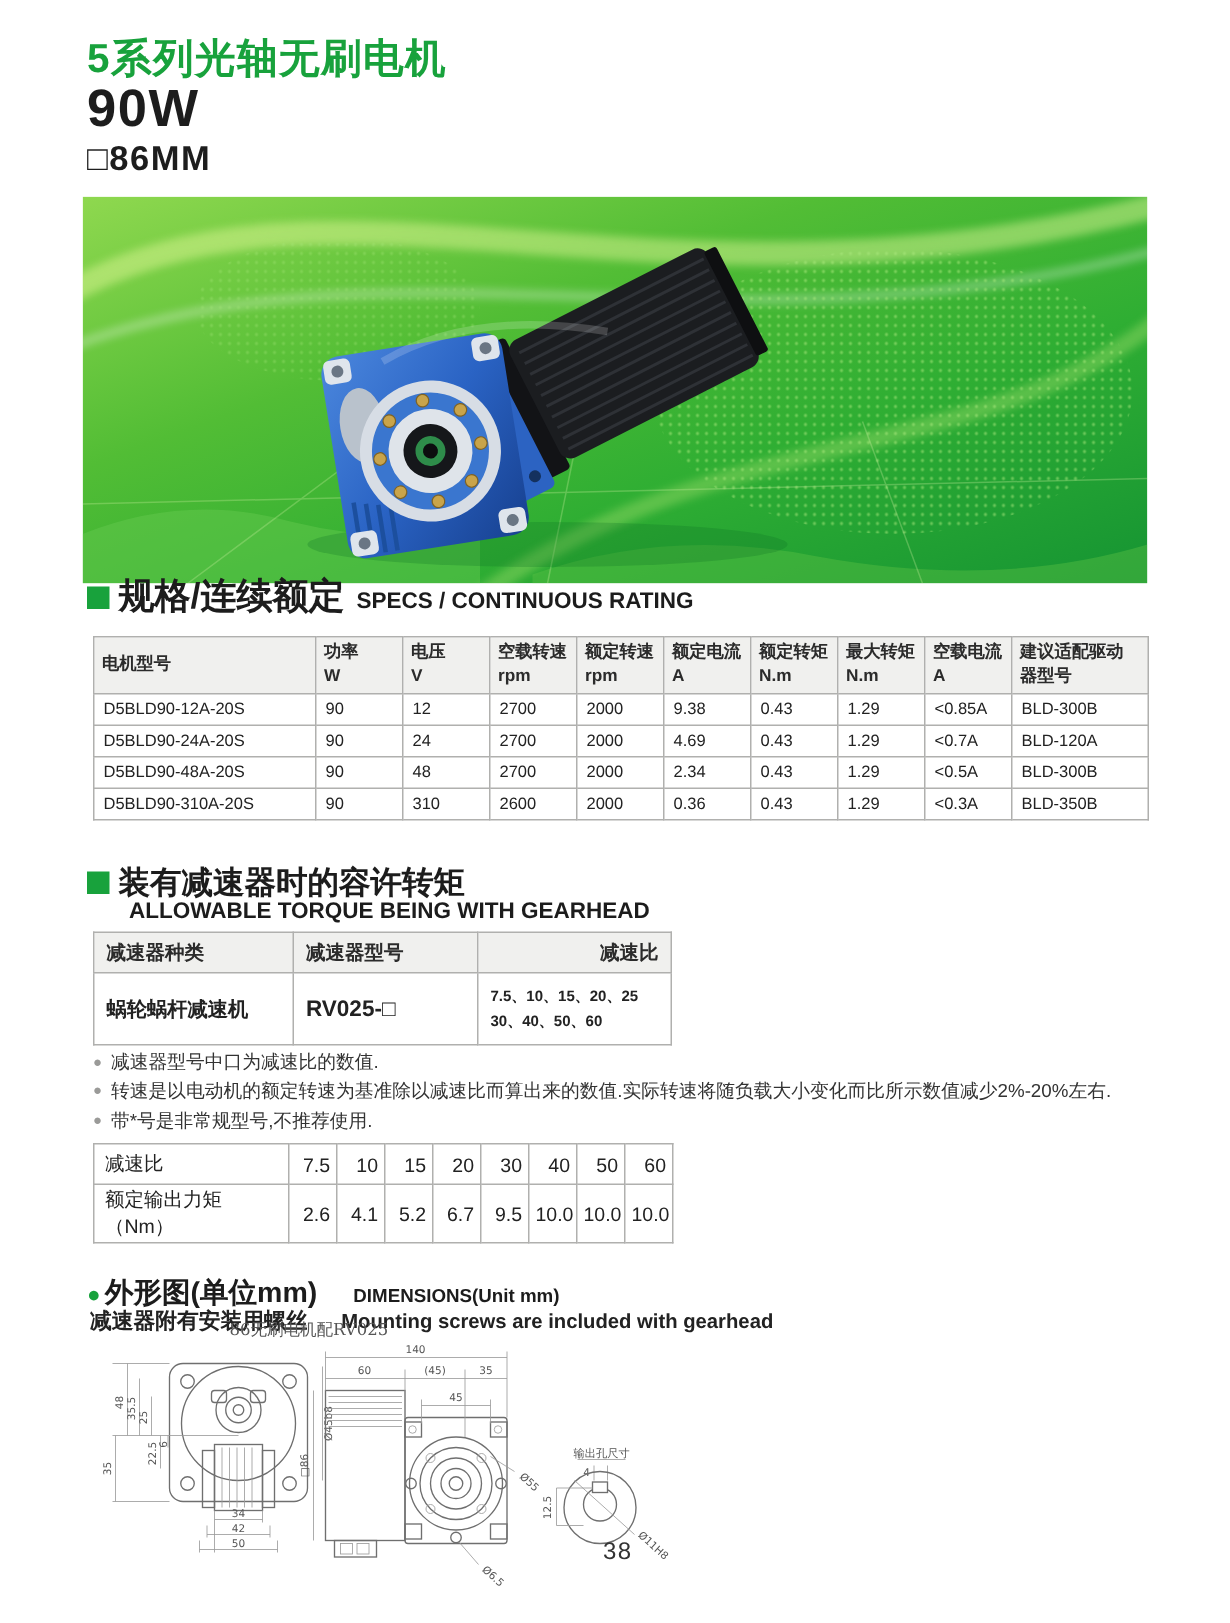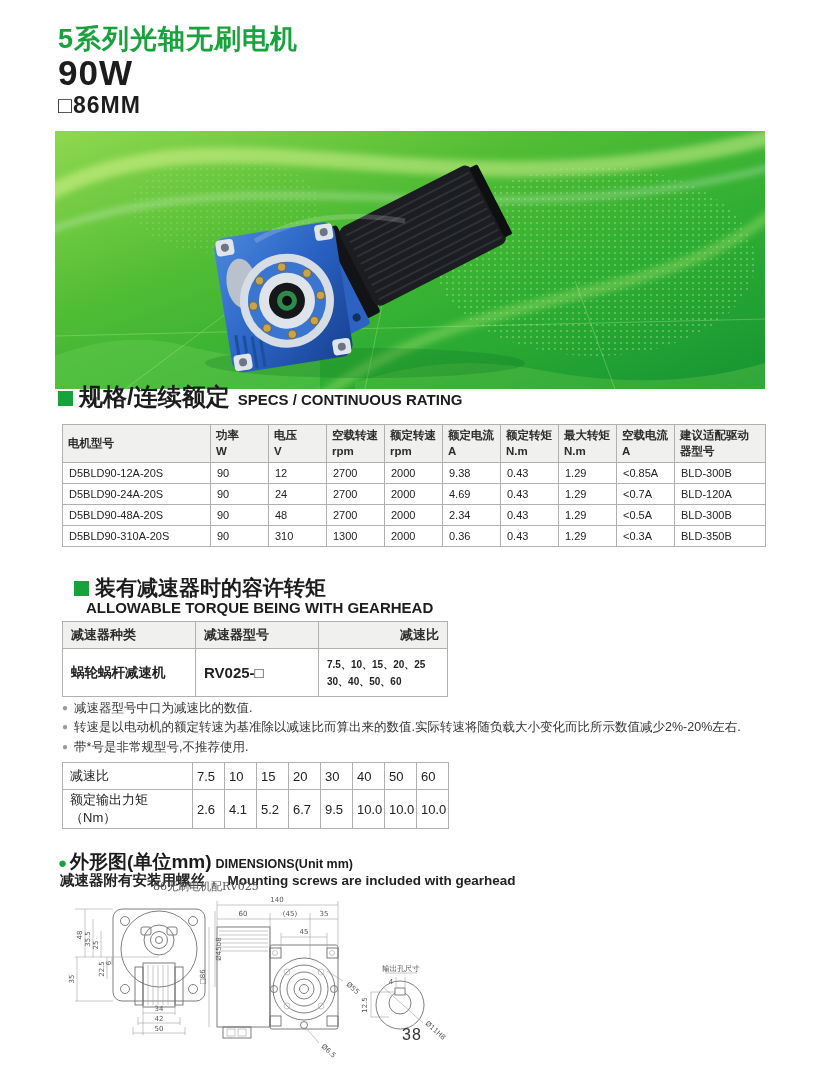--- a/index.html
+++ b/index.html
@@ -21,21 +21,21 @@
 
   
   .sec{display:flex;align-items:baseline}
   .sq{width:15px;height:15px;background:#18a23c;display:inline-block;margin-right:6px;position:relative;top:1px}
   .h-cn1{font-size:24px;font-weight:bold;color:#1c1c1c}
   .h-en1{font-size:15px;font-weight:bold;color:#1c1c1c;margin-left:8px}
   .h-cn2{font-size:21px;font-weight:bold;color:#1c1c1c}
   .h-en2{font-size:15px;font-weight:bold;color:#1c1c1c}
   .dotb{color:#18a23c;font-size:15px;margin-right:3px}
   .h-cn3{font-size:19px;font-weight:bold;color:#1c1c1c}
-  .h-en3{font-size:12.5px;font-weight:bold;color:#1c1c1c;margin-left:4px}
+  .h-en3{font-size:12.5px;font-weight:bold;color:#1c1c1c;margin-left:24px}
   .mnote-cn{font-size:14.5px;font-weight:bold;color:#222}
   .mnote-en{font-size:13.5px;font-weight:bold;color:#222;margin-left:18px}
 
   
   table{border-collapse:collapse;table-layout:fixed;background:#fff}
   .doc-table{border:1.5px solid #7f7f7d}
   .doc-table th,.doc-table td{border:1px solid #b0b0ae;white-space:pre-line;overflow:hidden}
   .doc-table th{background:#f0f0ee;font-weight:bold;text-align:left;vertical-align:middle}
 
   .t1{width:703px}
@@ -45,21 +45,21 @@
 
   .t2{width:385px}
   .t2 th{font-size:13px;height:27px;padding:2px 8px;color:#2b2b2b}
   .t2 th:nth-child(3){text-align:right}
   .t2 td{height:48px;vertical-align:middle;padding:2px 8px;font-weight:bold;color:#222}
   .t2 td:nth-child(1){font-size:13.5px}
   .t2 td:nth-child(2){font-size:15px}
   .t2 td:nth-child(3){font-size:10px;line-height:1.7;padding-right:9px}
 
   .t3 {width:386px}
-  .t3 td{font-size:13px;height:27px;vertical-align:middle;text-align:left;padding:1px 4px;color:#222}
+  .t3 td{font-size:13px;height:27px;vertical-align:middle;text-align:right;padding:1px 4px;color:#222}
   .t3 td:first-child{text-align:left;padding-left:7px}
 
   
   .notes{left:62px;top:699px;width:700px;list-style:none}
   .notes li{font-size:12.5px;line-height:1.55;color:#333}
   .notes li::before{content:"●";color:#9a9a98;font-size:10px;margin-right:6px;position:relative;top:-1px}
 
   .caption{font-family:"DejaVu Serif",serif;font-size:11px;color:#555}
   .pagenum{font-size:16px;color:#333;letter-spacing:1px}
 
@@ -251,32 +251,32 @@
         <td>2.34</td>
         <td>0.43</td>
         <td>1.29</td>
         <td>&lt;0.5A</td>
         <td>BLD-300B</td>
       </tr>
       <tr>
         <td>D5BLD90-310A-20S</td>
         <td>90</td>
         <td>310</td>
-        <td>1300</td>
+        <td>2600</td>
         <td>2000</td>
         <td>0.36</td>
         <td>0.43</td>
         <td>1.29</td>
         <td>&lt;0.3A</td>
         <td>BLD-350B</td>
       </tr>
     </tbody>
 </table>
 
-<div class="abs sec" style="left:74px;top:574px">
+<div class="abs sec" style="left:58px;top:574px">
   <span class="sq"></span>
   <span class="h-cn2">装有减速器时的容许转矩</span>
 </div>
 <div class="abs h-en2" style="left:86px;top:599px">ALLOWABLE TORQUE BEING WITH GEARHEAD</div>
 
 <table class="abs doc-table t2" style="left:62px;top:621px">
   <colgroup>
       <col style="width:133px">
       <col style="width:123px">
       <col style="width:129px">

